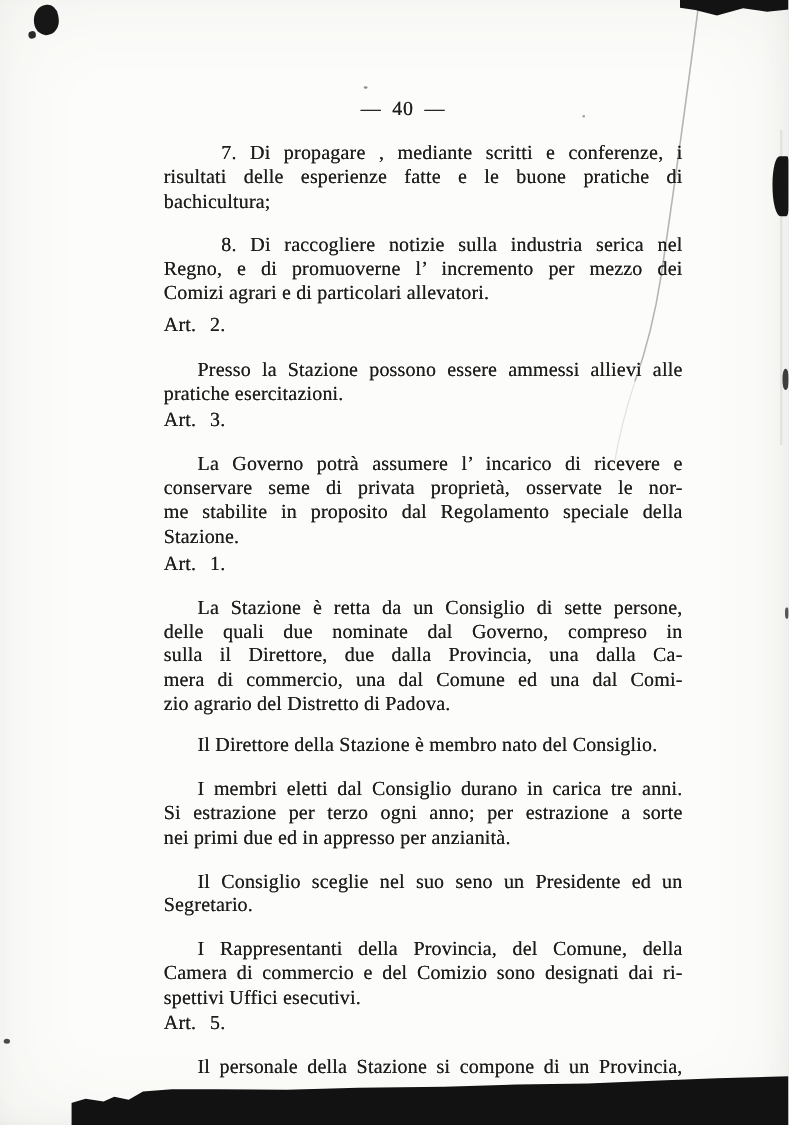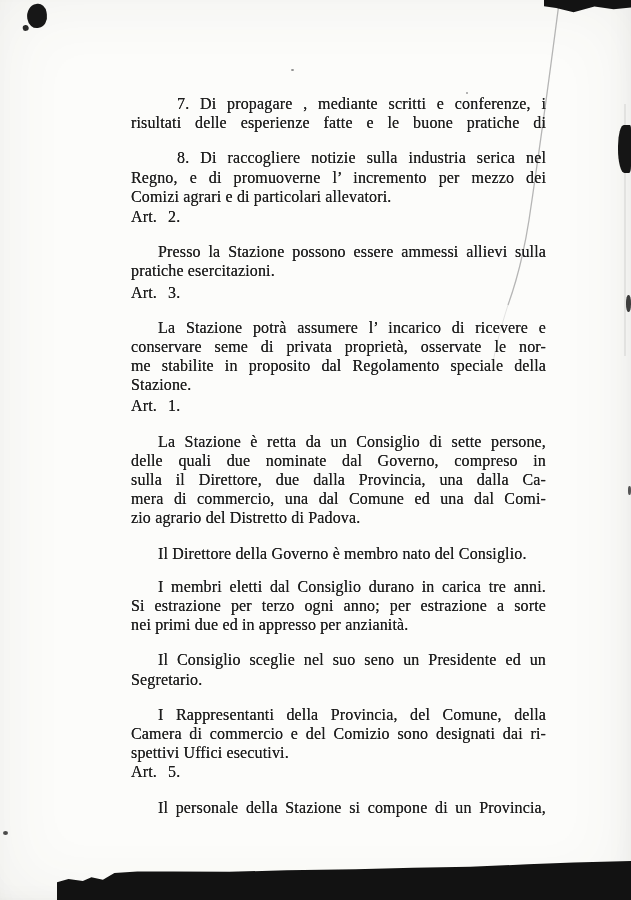--- a/index.html
+++ b/index.html
@@ -68,51 +68,53 @@
 <div class="page">
 
   <svg class="crease-svg" width="631" height="900" viewBox="0 0 631 900">
     <path d="M559,3 C549,80 538,160 529,220 C524,252 517,280 508,305" fill="none" stroke="#a8a8a8" stroke-width="1.3" opacity="0.85"></path>
     <path d="M508,305 C500,330 495,350 492,368" fill="none" stroke="#b5b5b5" stroke-width="1" opacity="0.35"></path>
   </svg>
 
   <div class="artifact foldline"></div>
 
   <div class="textcol">
+    <div class="pagenum">— 40 —</div>
   <div class="para item">
         <div class="line first">7. Di propagare , mediante scritti e conferenze, i</div>
         <div class="line">risultati delle esperienze fatte e le buone pratiche di</div>
+        <div class="line last">bachicultura;</div>
       </div>
       <div class="para item">
         <div class="line first">8. Di raccogliere notizie sulla industria serica nel</div>
         <div class="line">Regno, e di promuoverne l’ incremento per mezzo dei</div>
         <div class="line last">Comizi agrari e di particolari allevatori.</div>
       </div>
       <div class="heading">Art. 2.</div>
       <div class="para">
-        <div class="line first">Presso la Stazione possono essere ammessi allievi sulla</div>
+        <div class="line first">Presso la Stazione possono essere ammessi allievi alle</div>
         <div class="line last">pratiche esercitazioni.</div>
       </div>
       <div class="heading">Art. 3.</div>
       <div class="para">
-        <div class="line first">La Stazione potrà assumere l’ incarico di ricevere e</div>
+        <div class="line first">La Governo potrà assumere l’ incarico di ricevere e</div>
         <div class="line">conservare seme di privata proprietà, osservate le nor-</div>
         <div class="line">me stabilite in proposito dal Regolamento speciale della</div>
         <div class="line last">Stazione.</div>
       </div>
       <div class="heading">Art. 1.</div>
       <div class="para">
         <div class="line first">La Stazione è retta da un Consiglio di sette persone,</div>
         <div class="line">delle quali due nominate dal Governo, compreso in</div>
         <div class="line">sulla il Direttore, due dalla Provincia, una dalla Ca-</div>
         <div class="line">mera di commercio, una dal Comune ed una dal Comi-</div>
         <div class="line last">zio agrario del Distretto di Padova.</div>
       </div>
       <div class="para oneline">
-        <div class="line first last">Il Direttore della Governo è membro nato del Consiglio.</div>
+        <div class="line first last">Il Direttore della Stazione è membro nato del Consiglio.</div>
       </div>
       <div class="para">
         <div class="line first">I membri eletti dal Consiglio durano in carica tre anni.</div>
         <div class="line">Si estrazione per terzo ogni anno; per estrazione a sorte</div>
         <div class="line last">nei primi due ed in appresso per anzianità.</div>
       </div>
       <div class="para">
         <div class="line first">Il Consiglio sceglie nel suo seno un Presidente ed un</div>
         <div class="line last">Segretario.</div>
       </div>

